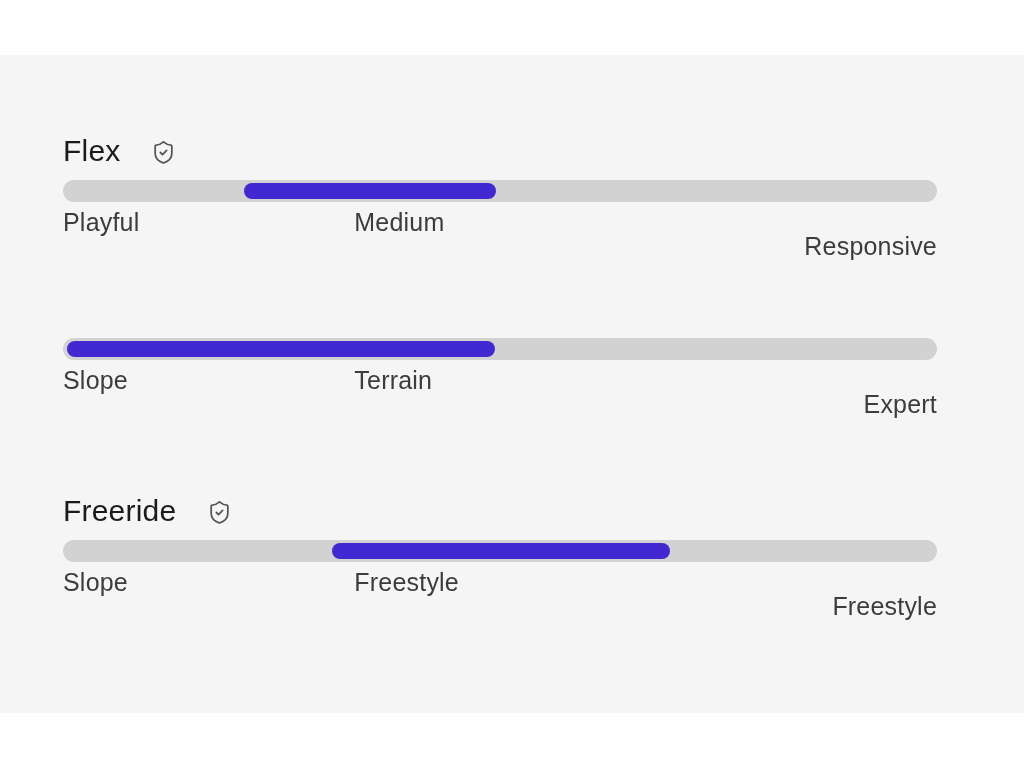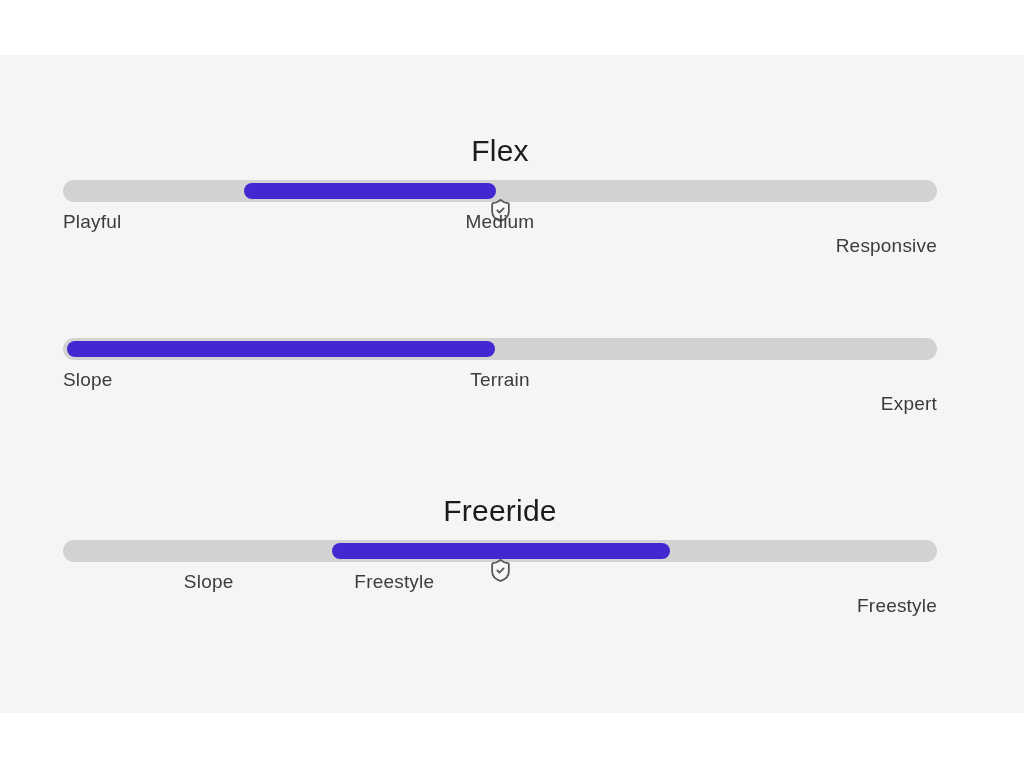--- a/index.html
+++ b/index.html
@@ -22,21 +22,21 @@
   .panel{
     position:absolute;
     top:55px;left:0;
     width:1024px;height:658px;
     background:var(--panel-bg);
     padding:81px 87px 0 63px;
   }
   .spec-row{margin-bottom:81px;}
   .spec-header{
     display:flex;align-items:center;gap:30px;
-    height:30px;margin-bottom:14px;flex-direction:column;
+    height:30px;margin-bottom:14px;
   }
   .spec-title{
     margin:0;
     font-size:30px;line-height:30px;
     font-weight:400;
     color:var(--title-color);
     letter-spacing:.2px;
   }
   .shield{
     display:inline-flex;align-items:center;justify-content:center;
@@ -52,26 +52,26 @@
   }
   .track-inner{position:relative;height:16px;}
   .fill{
     position:absolute;top:0;height:16px;
     border-radius:8px;
     background:var(--accent);
   }
   .labels{
     display:flex;
     margin-top:9px;
-    font-size:19px;line-height:22px;
+    font-size:25px;line-height:22px;
     color:var(--label-color);
     letter-spacing:.2px;
   }
   .lab{flex:1;}
-  .lab.center{text-align:center;}
+  .lab.center{text-align:left;}
   .lab.right{text-align:right;margin-top:24px;}
 </style>
 </head>
 <body>
 
 <div class="panel">
 
   <div class="spec-row">
     <div class="spec-header">
       <h2 class="spec-title">Flex</h2>

